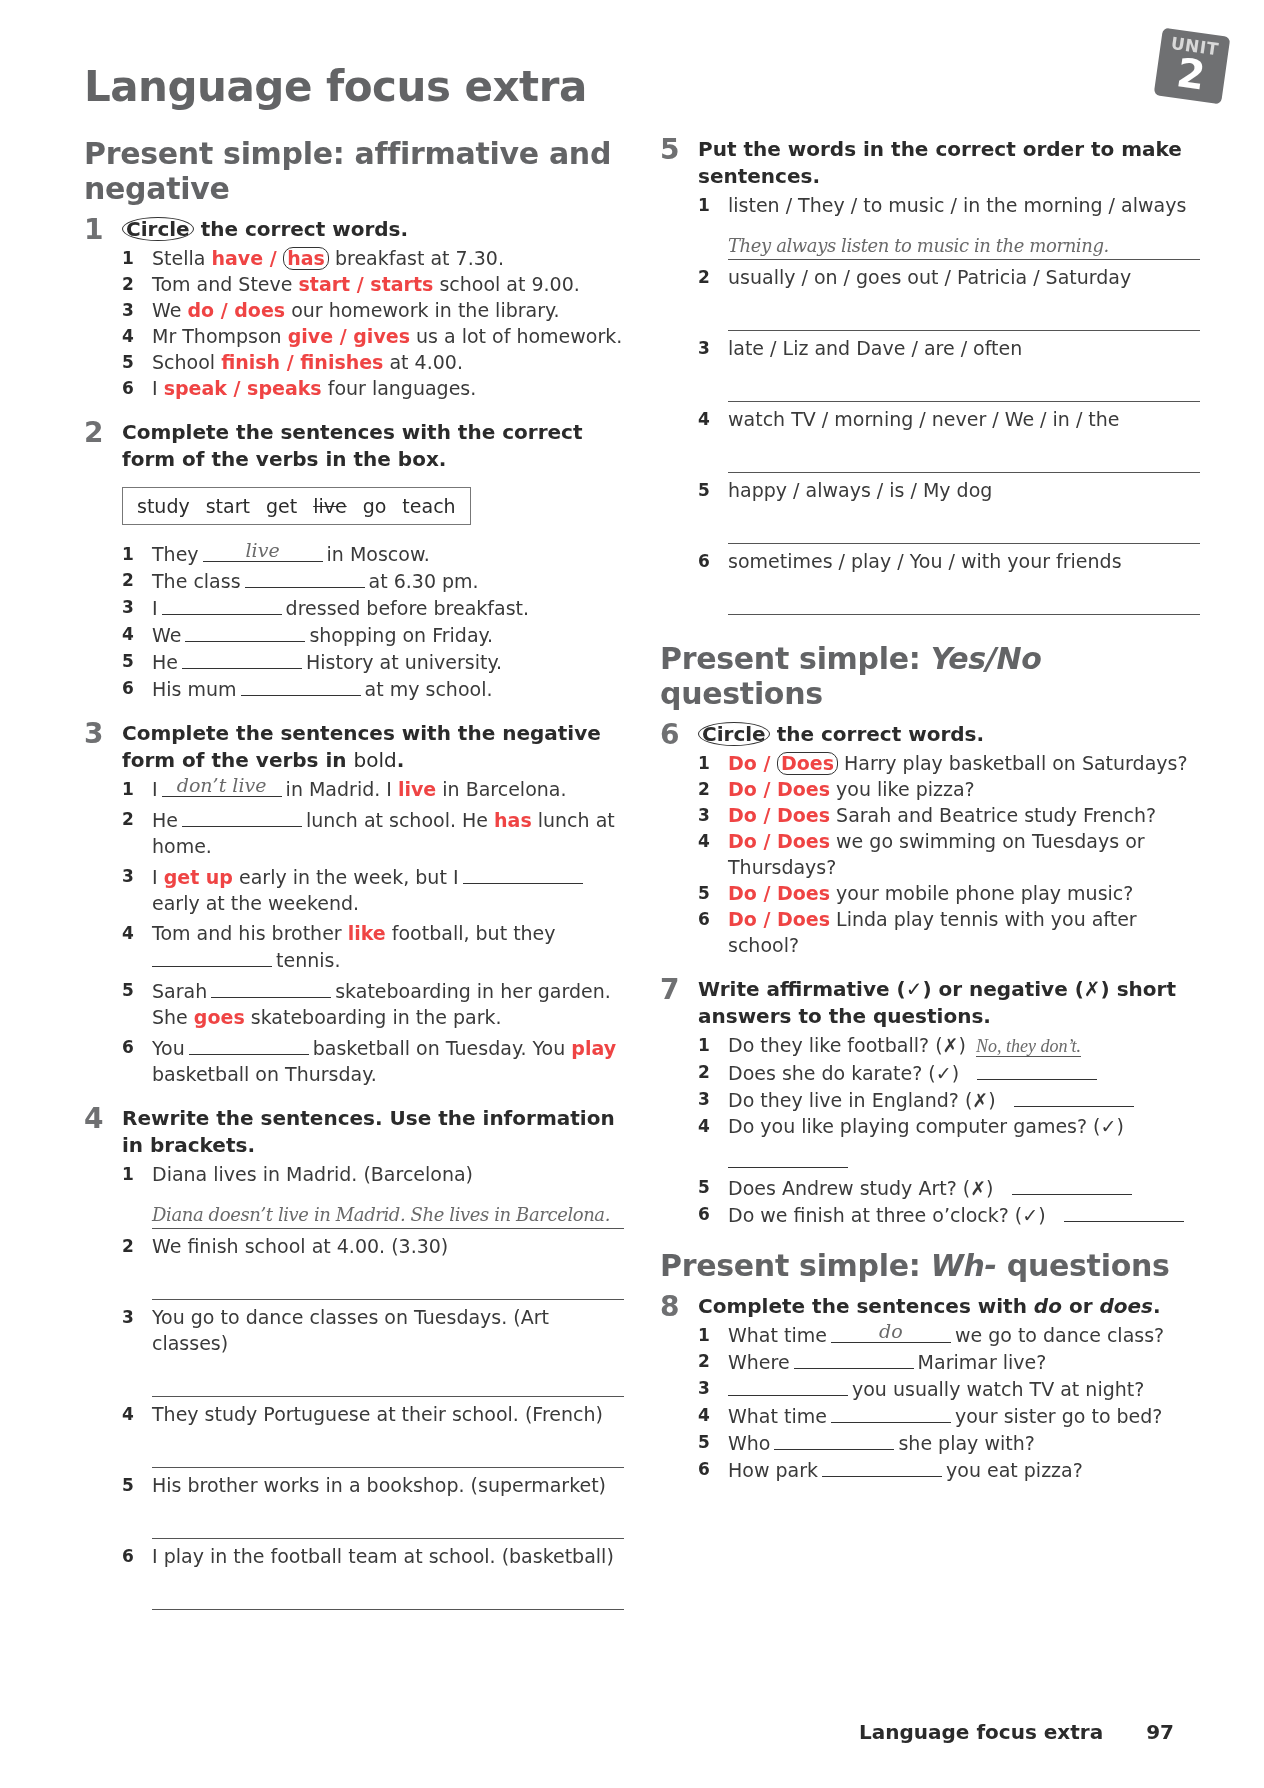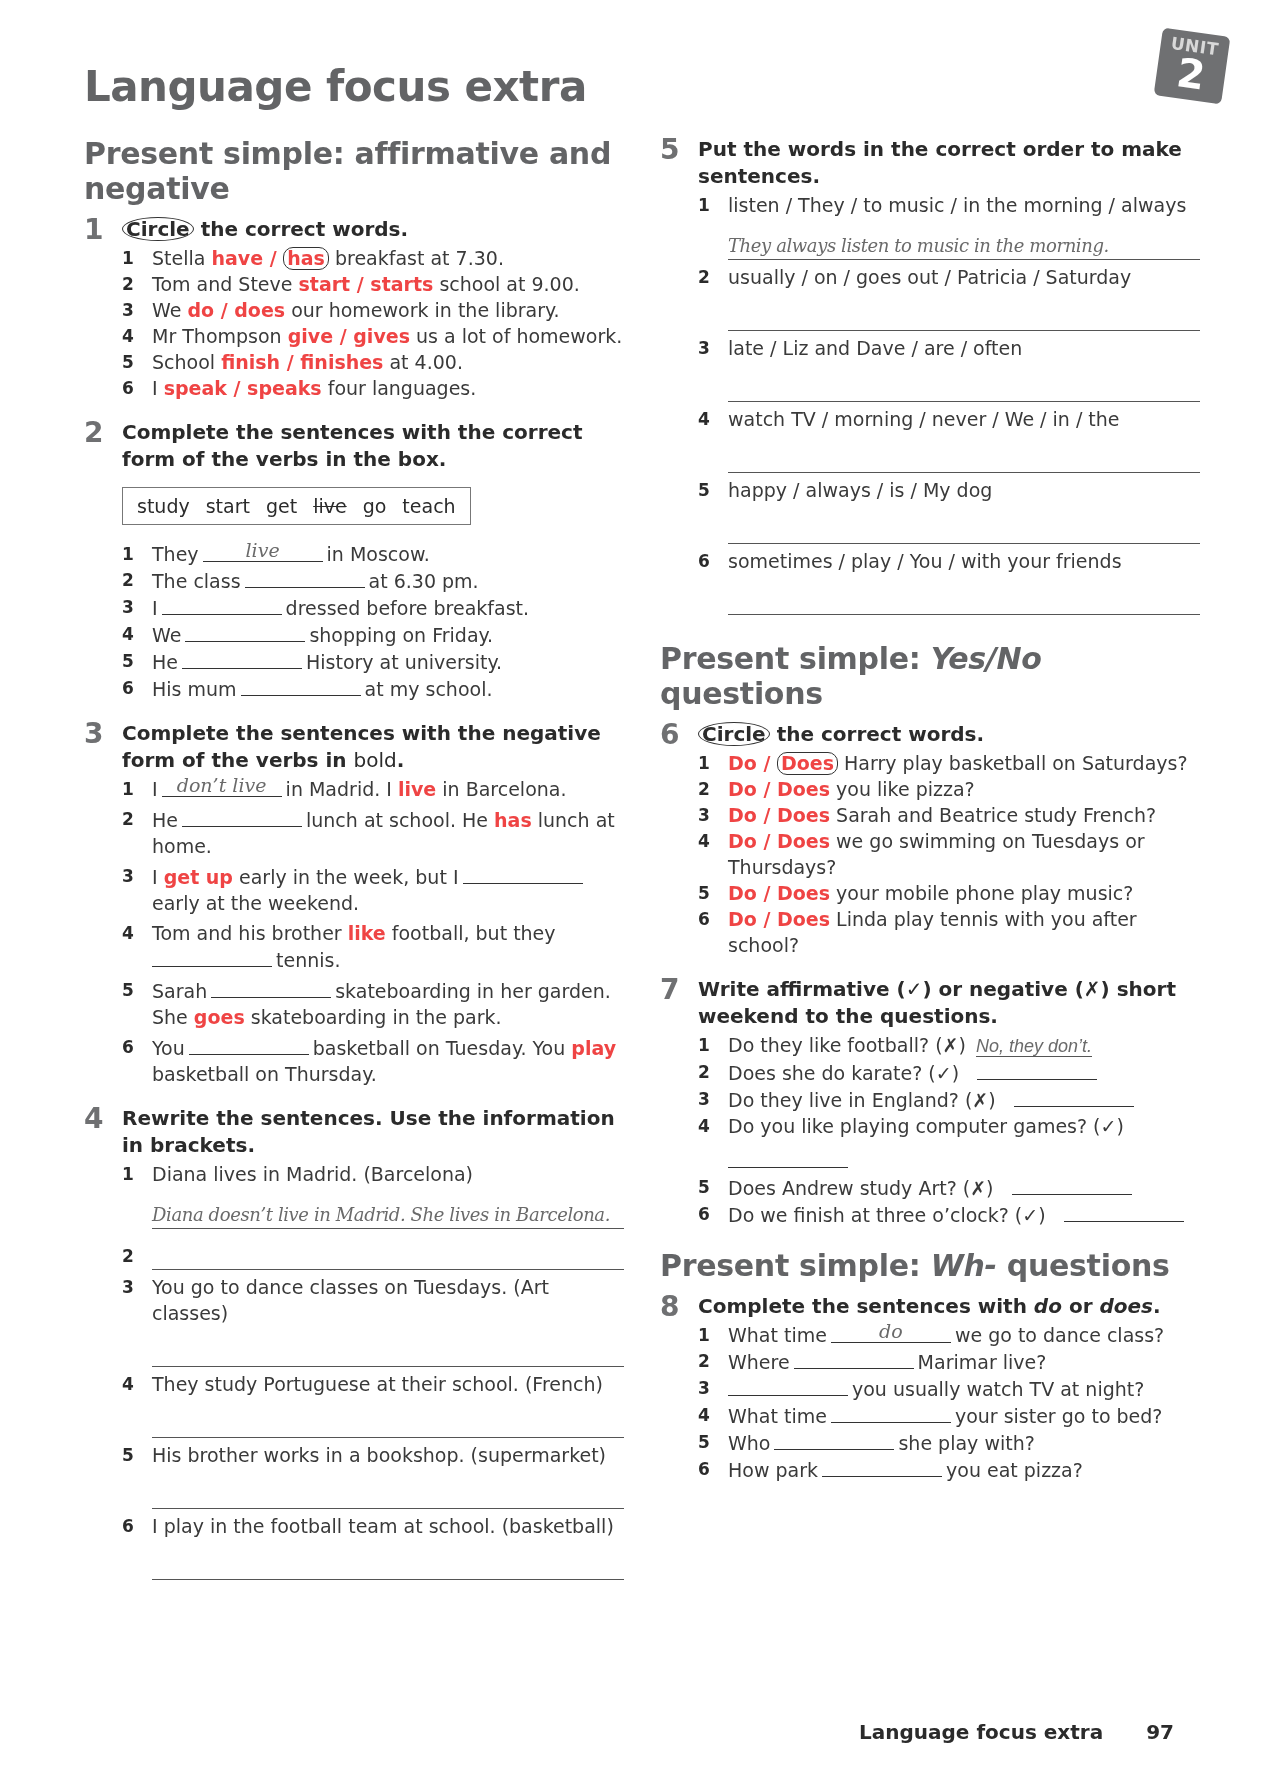--- a/index.html
+++ b/index.html
@@ -34,21 +34,21 @@
                    color:#6a6a6a; font-size:19px; position:relative; top:-4px; }
   .answer-line { border-bottom:1.3px solid #555; height:26px; margin-top:14px; margin-bottom:4px; }
   .answer-line.filled { height:auto; }
   .answer-line .answer { font-family:"DejaVu Serif", "Liberation Serif", serif; font-style:italic;
                          color:#6a6a6a; font-size:18px; letter-spacing:-0.4px; }
   .word-box { display:inline-block; border:1.6px solid #777; border-radius:0; padding:7px 14px;
               margin:12px 0 16px 0; font-size:19px; color:#2b2b2b; }
   .word-box span { margin-right:16px; }
   .word-box span:last-child { margin-right:0; }
   .word-box .struck { text-decoration:line-through; }
-  .inline-answer { font-family:Liberation Sans, sans-serif; font-style:italic;
+  .inline-answer { font-family:Liberation Serif, serif; font-style:italic;
                    color:#6a6a6a; font-size:18px; border-bottom:1.3px solid #555; margin-left:10px; }
   .short-blank { display:inline-block; width:120px; border-bottom:1.3px solid #333; height:20px;
                  margin-left:18px; vertical-align:baseline; }
   .footer { position:absolute; right:90px; top:1720px; font-size:20px; font-weight:bold; color:#2b2b2b; }
   .footer .page-num { margin-left:36px; }
 </style>
 </head>
 <body>
 
 <h1 class="page-title">Language focus extra</h1>
@@ -105,20 +105,21 @@
     <span class="ex-number">4</span>
     <p class="ex-instruction">Rewrite the sentences. Use the information in brackets.</p>
     <div id="ex4-items">
         <div class="item">
           <span class="item-num">1</span>
           <div>Diana lives in Madrid. (Barcelona)</div>
           <div class="answer-line filled"><span class="answer">Diana doesn’t live in Madrid. She lives in Barcelona.</span></div>
         </div>
         <div class="item">
           <span class="item-num">2</span>
+          <div>We finish school at 4.00. (3.30)</div>
           <div class="answer-line"></div>
         </div>
         <div class="item">
           <span class="item-num">3</span>
           <div>You go to dance classes on Tuesdays. (Art classes)</div>
           <div class="answer-line"></div>
         </div>
         <div class="item">
           <span class="item-num">4</span>
           <div>They study Portuguese at their school. (French)</div>
@@ -187,21 +188,21 @@
         <div class="item"><span class="item-num">2</span><b>Do</b><b> / </b><b>Does</b> you like pizza?</div>
         <div class="item"><span class="item-num">3</span><b>Do</b><b> / </b><b>Does</b> Sarah and Beatrice study French?</div>
         <div class="item"><span class="item-num">4</span><b>Do</b><b> / </b><b>Does</b> we go swimming on Tuesdays or Thursdays?</div>
         <div class="item"><span class="item-num">5</span><b>Do</b><b> / </b><b>Does</b> your mobile phone play music?</div>
         <div class="item"><span class="item-num">6</span><b>Do</b><b> / </b><b>Does</b> Linda play tennis with you after school?</div>
       </div>
   </div>
 
   <div class="exercise">
     <span class="ex-number">7</span>
-    <p class="ex-instruction">Write affirmative (✓) or negative (✗) short weekend to the questions.</p>
+    <p class="ex-instruction">Write affirmative (✓) or negative (✗) short answers to the questions.</p>
     <div id="ex7-items">
         <div class="item"><span class="item-num">1</span><span>Do they like football? (✗)</span><span class="inline-answer">No, they don’t.</span></div>
         <div class="item"><span class="item-num">2</span><span>Does she do karate? (✓)</span><span class="short-blank"></span></div>
         <div class="item"><span class="item-num">3</span><span>Do they live in England? (✗)</span><span class="short-blank"></span></div>
         <div class="item"><span class="item-num">4</span><span>Do you like playing computer games? (✓)</span><br><span class="short-blank" style="margin-left: 0px; margin-top: 8px;"></span></div>
         <div class="item"><span class="item-num">5</span><span>Does Andrew study Art? (✗)</span><span class="short-blank"></span></div>
         <div class="item"><span class="item-num">6</span><span>Do we finish at three o’clock? (✓)</span><span class="short-blank"></span></div>
       </div>
   </div>
 

